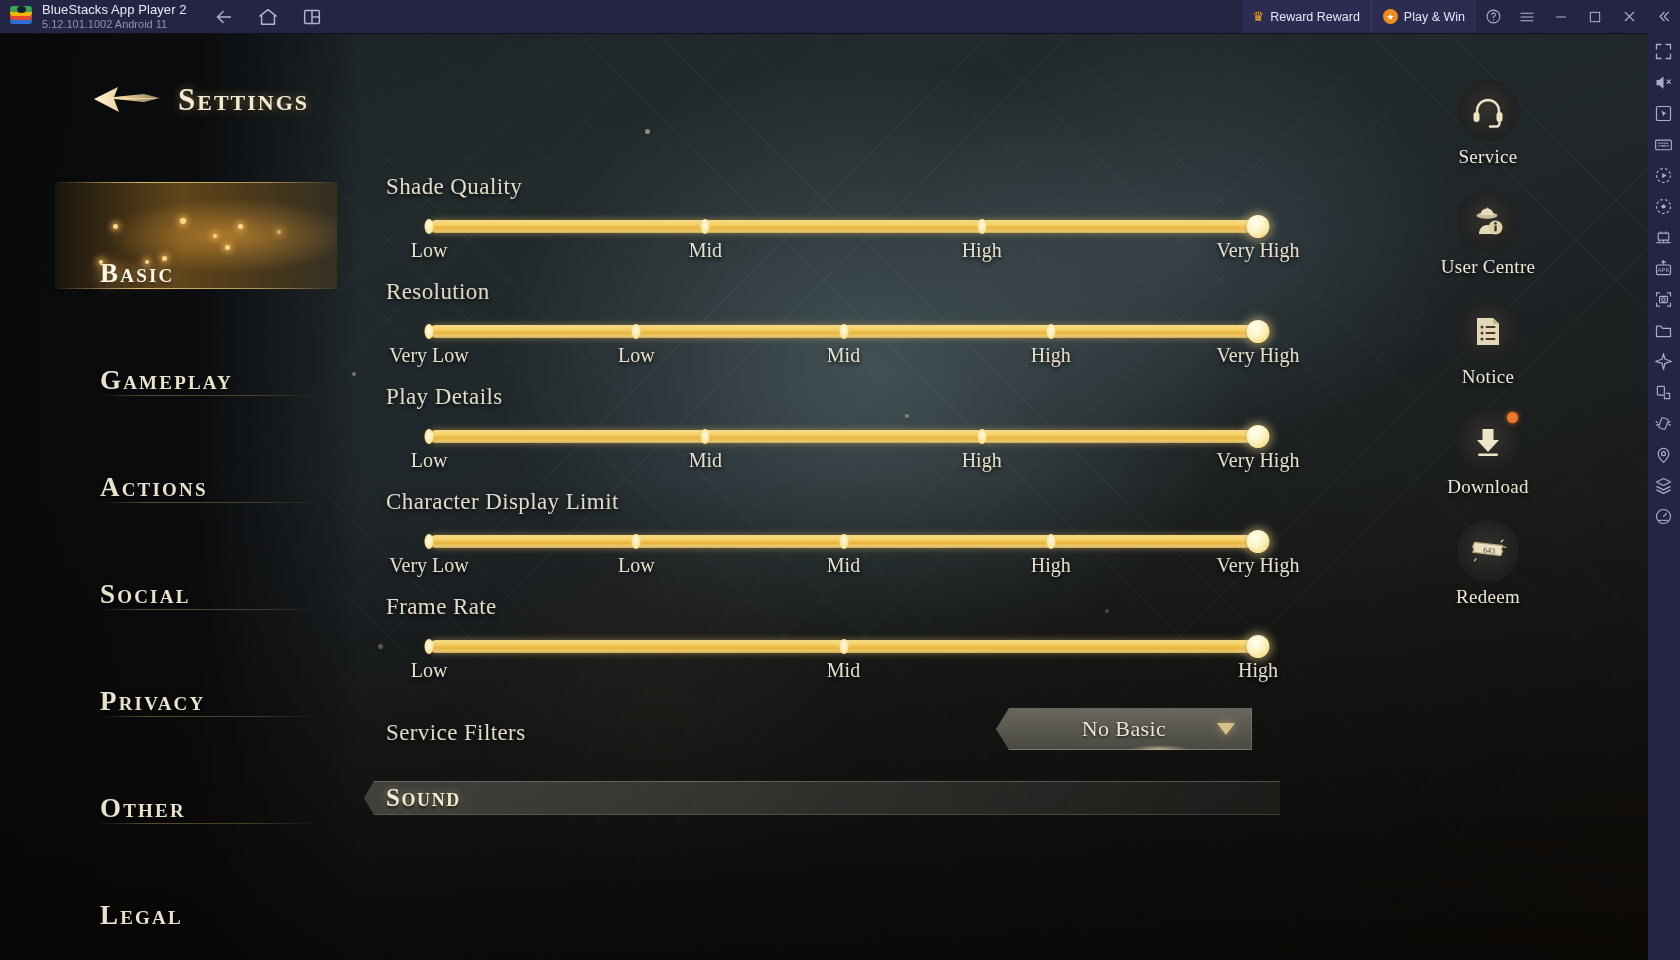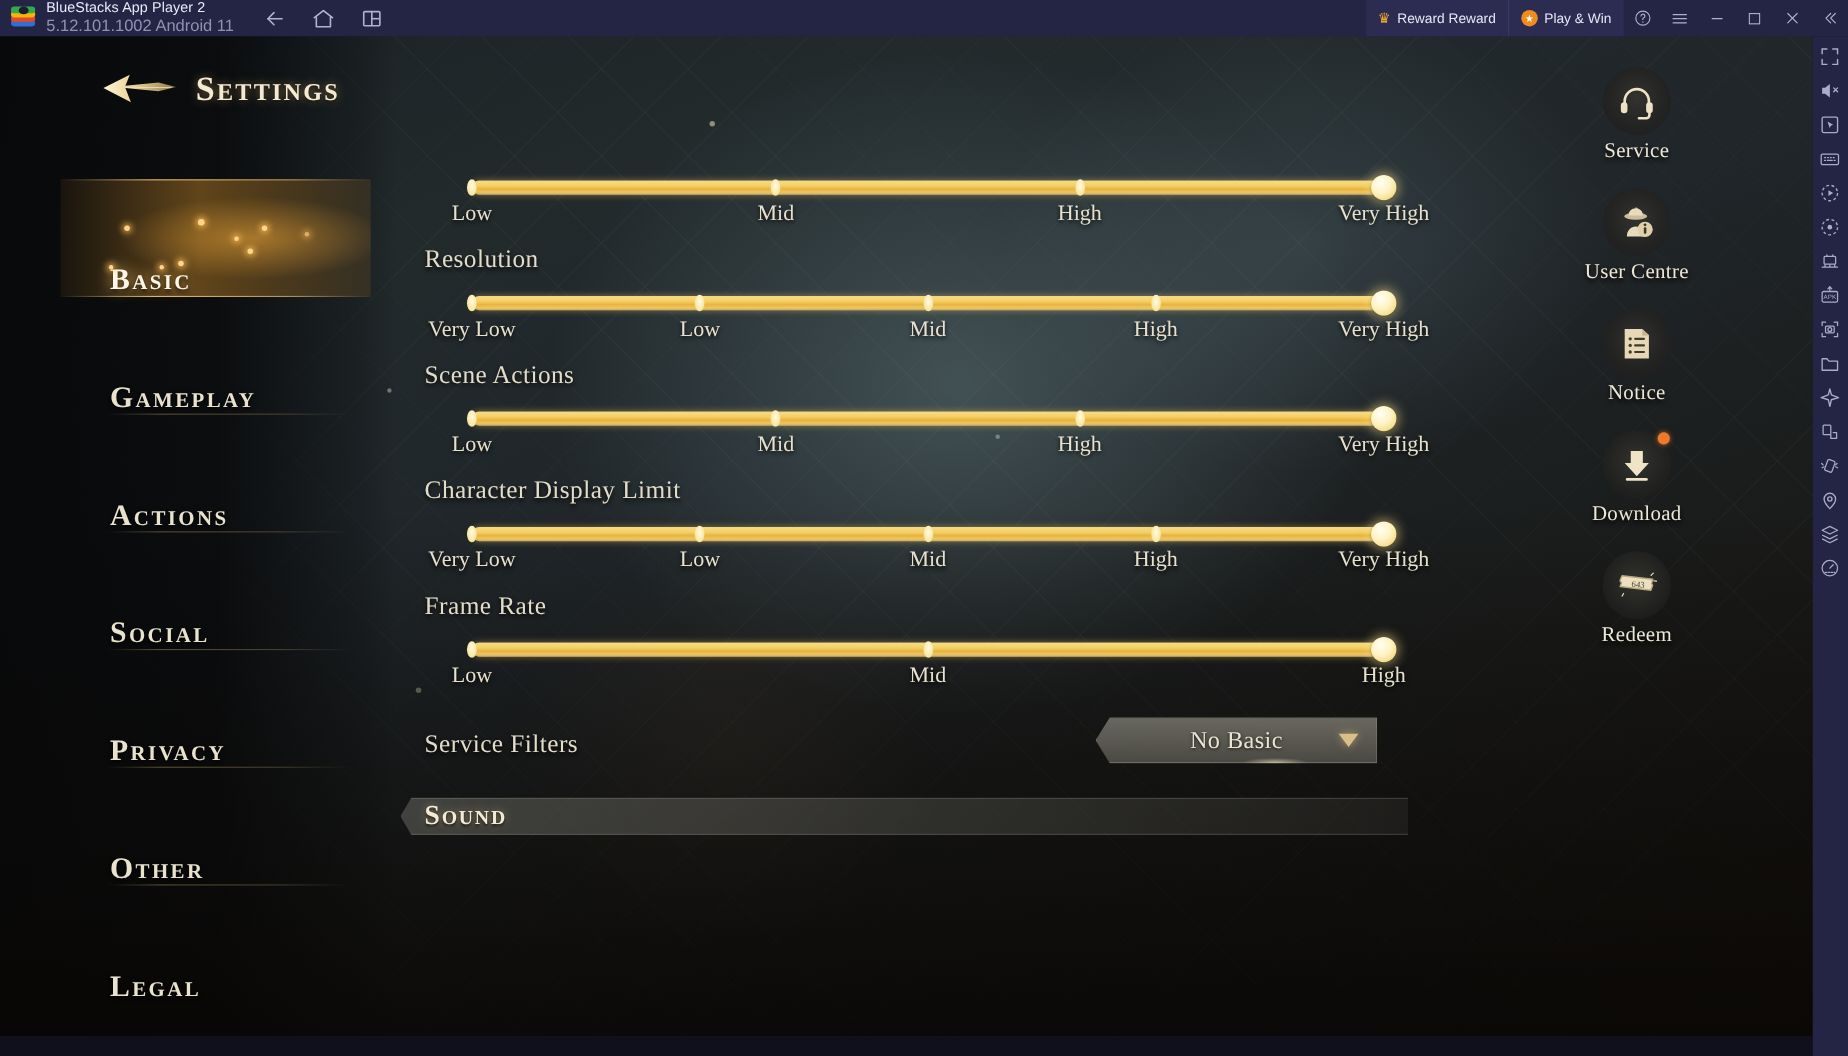--- a/index.html
+++ b/index.html
@@ -30,21 +30,21 @@
   #bs-logo .l1 { top: 12px; background: #2e6fd6; }
   #bs-logo .l2 { top: 8px;  background: #e0482f; }
   #bs-logo .l3 { top: 4px;  background: #f2b705; }
   #bs-logo .l4 { top: 0px;  background: #36a84f; }
   #bs-logo .dot {
     position: absolute; left: 7px; top: 0px; width: 9px; height: 7px;
     border-radius: 50%; background: #1d1d33; z-index: 3;
   }
   .title-block { display: flex; flex-direction: column; justify-content: center; line-height: 1.15; }
   .title-main { font-size: 13px; color: #e8eaf5; letter-spacing: .1px; }
-  .title-sub  { font-size: 15px; color: #8f93b3; }
+  .title-sub  { font-size: 11px; color: #8f93b3; }
   .nav-icons { display: flex; align-items: center; margin-left: 26px; gap: 22px; }
   .nav-ic { width: 22px; height: 22px; opacity: .85; cursor: pointer; }
   .nav-ic svg { display: block; }
 
   .tb-right { margin-left: auto; display: flex; align-items: center; height: 33px; }
   .tb-pill {
     display: flex; align-items: center; gap: 6px; height: 33px; padding: 0 11px;
     background: #2c2c52; font-size: 12.5px; color: #e4e7f6; cursor: pointer;
   }
   .tb-pill + .tb-pill { border-left: 1px solid #3a3a66; }
@@ -64,21 +64,21 @@
     position: absolute; right: 0; top: 33px; width: 32px; height: 927px;
     background: #242444; z-index: 40;
     display: flex; flex-direction: column; align-items: center;
     padding-top: 8px; gap: 9px;
   }
   .st-ic { width: 22px; height: 22px; color: #b9bcd6; cursor: pointer; opacity: .9; }
   .st-ic svg { display: block; }
 
   
   #game {
-    position: absolute; left: 0; top: 15px; width: 1648px; height: 927px;
+    position: absolute; left: 0; top: 34px; width: 1648px; height: 927px;
     overflow: hidden;
     background:
       radial-gradient(ellipse 520px 420px at 53% 36%, rgba(94,116,120,.55), rgba(0,0,0,0) 72%),
       radial-gradient(ellipse 400px 300px at 72% 22%, rgba(84,104,108,.38), rgba(0,0,0,0) 70%),
       radial-gradient(ellipse 260px 260px at 40% 72%, rgba(60,52,44,.45), rgba(0,0,0,0) 72%),
       linear-gradient(160deg, #1b2124 0%, #222a2c 22%, #20262a 45%, #191a18 72%, #15100d 100%);
   }
   
   #game::before {
     content: ""; position: absolute; inset: 0;
@@ -523,20 +523,21 @@
       </div>
 
       <div class="menu-item">
         <span class="menu-label">Legal</span>
       </div>
     </div>
 
     <div id="content">
 
       <div class="setting-row">
+        <div class="setting-label">Shade Quality</div>
         <div class="slider-wrap">
           <div class="track">
               <div class="notch" style="left: 0px;"></div>
               <div class="notch" style="left: 276.333px;"></div>
               <div class="notch" style="left: 552.667px;"></div>
               <div class="handle" style="left: 829px;"></div>
             </div>
           <div class="ticks">
               <div class="tick" style="left: 43px;">Low</div>
               <div class="tick" style="left: 319.333px;">Mid</div>
@@ -560,21 +561,21 @@
               <div class="tick" style="left: 43px;">Very Low</div>
               <div class="tick" style="left: 250.25px;">Low</div>
               <div class="tick" style="left: 457.5px;">Mid</div>
               <div class="tick" style="left: 664.75px;">High</div>
               <div class="tick" style="left: 872px;">Very High</div>
             </div>
         </div>
       </div>
 
       <div class="setting-row">
-        <div class="setting-label">Scene Actions</div>
+        <div class="setting-label">Play Details</div>
         <div class="slider-wrap">
           <div class="track">
               <div class="notch" style="left: 0px;"></div>
               <div class="notch" style="left: 276.333px;"></div>
               <div class="notch" style="left: 552.667px;"></div>
               <div class="handle" style="left: 829px;"></div>
             </div>
           <div class="ticks">
               <div class="tick" style="left: 43px;">Low</div>
               <div class="tick" style="left: 319.333px;">Mid</div>

